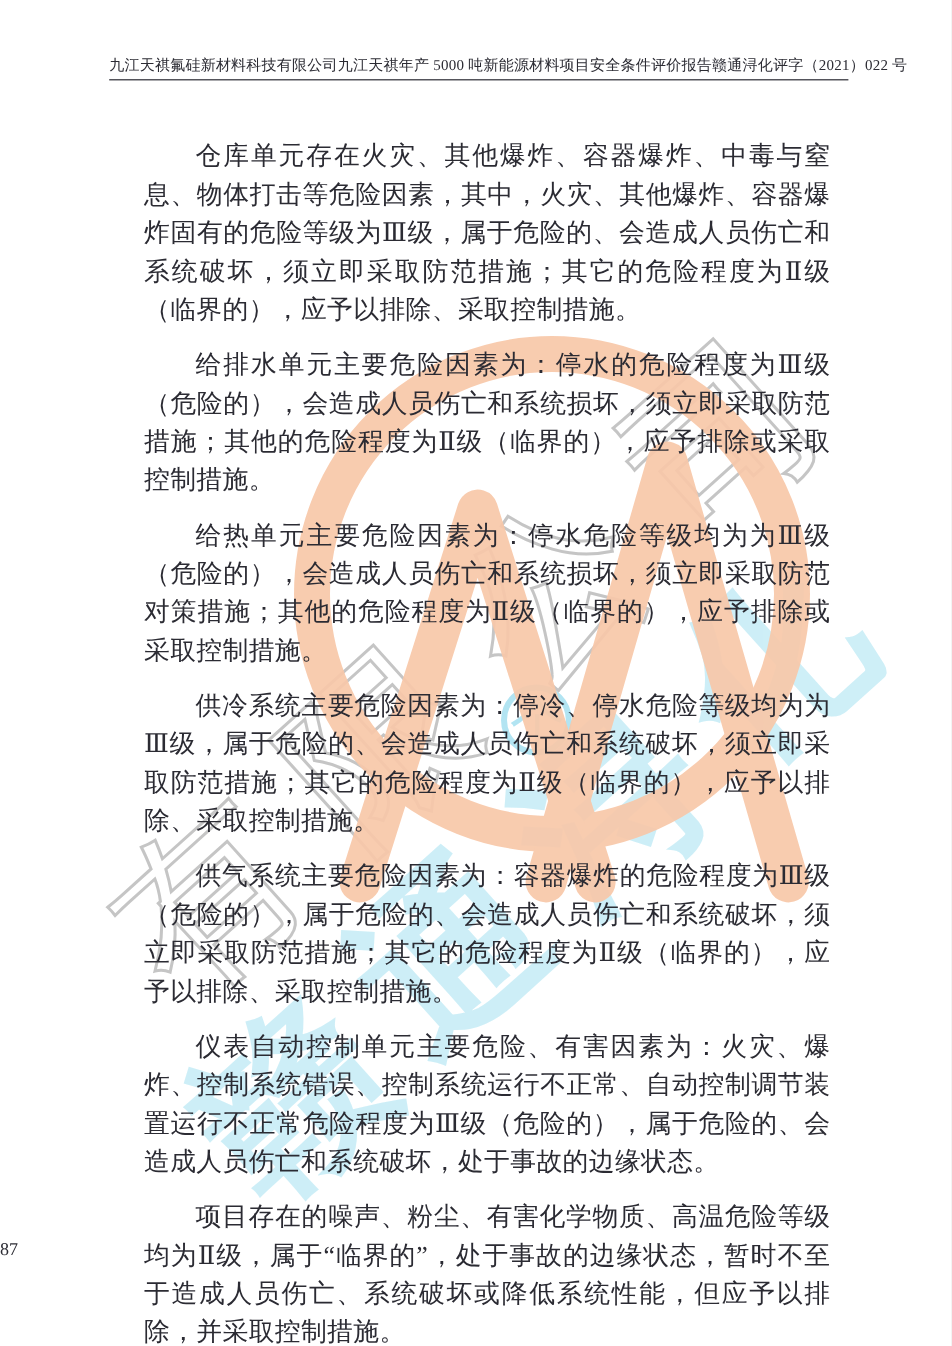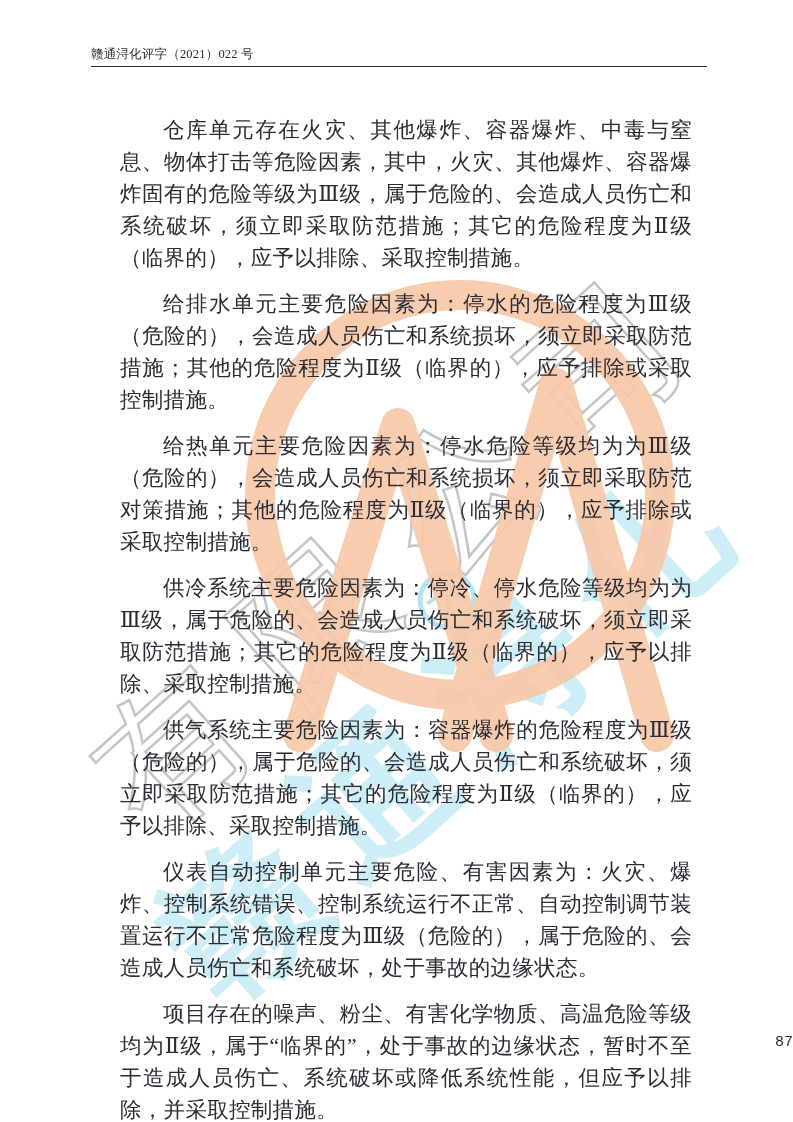--- a/index.html
+++ b/index.html
@@ -34,21 +34,21 @@
     margin:14px;
     font-size:21.5px;
     line-height:32px;
     text-align:justify;
     text-indent:2em;
     letter-spacing:0.3px;
   }
   
   .footer{
     position:absolute;top:1034px;left:0;width:100%;z-index:1;
-    text-align:right;font-size:15px;font-family:Liberation Mono, monospace;
+    text-align:left;font-size:15px;
   }
 </style>
 </head>
 <body>
 
 <div class="page">
 
   <svg class="watermark" viewBox="0 0 793 1122" width="793" height="1122" aria-hidden="true">
 
     <g opacity="0.75" transform="rotate(-42 400 560)">
@@ -65,20 +65,21 @@
     </g>
 
     <g stroke="#f8c8a9" fill="none" stroke-linecap="round" stroke-linejoin="round" opacity="0.92">
       <circle cx="460" cy="495" r="200" stroke-width="30"></circle>
       <path d="M300,735 L398,425 L496,735" stroke-width="34"></path>
       <path d="M455,735 L556,385 L657,735" stroke-width="34"></path>
     </g>
   </svg>
 
   <div class="header">
+    <span>九江天祺氟硅新材料科技有限公司九江天祺年产 5000 吨新能源材料项目安全条件评价报告</span>
     <span>赣通浔化评字（2021）022 号</span>
   </div>
 
   <div class="body-text">
     <p>仓库单元存在火灾、其他爆炸、容器爆炸、中毒与窒息、物体打击等危险因素，其中，火灾、其他爆炸、容器爆炸固有的危险等级为Ⅲ级，属于危险的、会造成人员伤亡和系统破坏，须立即采取防范措施；其它的危险程度为Ⅱ级（临界的），应予以排除、采取控制措施。</p>
     <p>给排水单元主要危险因素为：停水的危险程度为Ⅲ级（危险的），会造成人员伤亡和系统损坏，须立即采取防范措施；其他的危险程度为Ⅱ级（临界的），应予排除或采取控制措施。</p>
     <p>给热单元主要危险因素为：停水危险等级均为为Ⅲ级（危险的），会造成人员伤亡和系统损坏，须立即采取防范对策措施；其他的危险程度为Ⅱ级（临界的），应予排除或采取控制措施。</p>
     <p>供冷系统主要危险因素为：停冷、停水危险等级均为为Ⅲ级，属于危险的、会造成人员伤亡和系统破坏，须立即采取防范措施；其它的危险程度为Ⅱ级（临界的），应予以排除、采取控制措施。</p>
     <p>供气系统主要危险因素为：容器爆炸的危险程度为Ⅲ级（危险的），属于危险的、会造成人员伤亡和系统破坏，须立即采取防范措施；其它的危险程度为Ⅱ级（临界的），应予以排除、采取控制措施。</p>
     <p>仪表自动控制单元主要危险、有害因素为：火灾、爆炸、控制系统错误、控制系统运行不正常、自动控制调节装置运行不正常危险程度为Ⅲ级（危险的），属于危险的、会造成人员伤亡和系统破坏，处于事故的边缘状态。</p>

